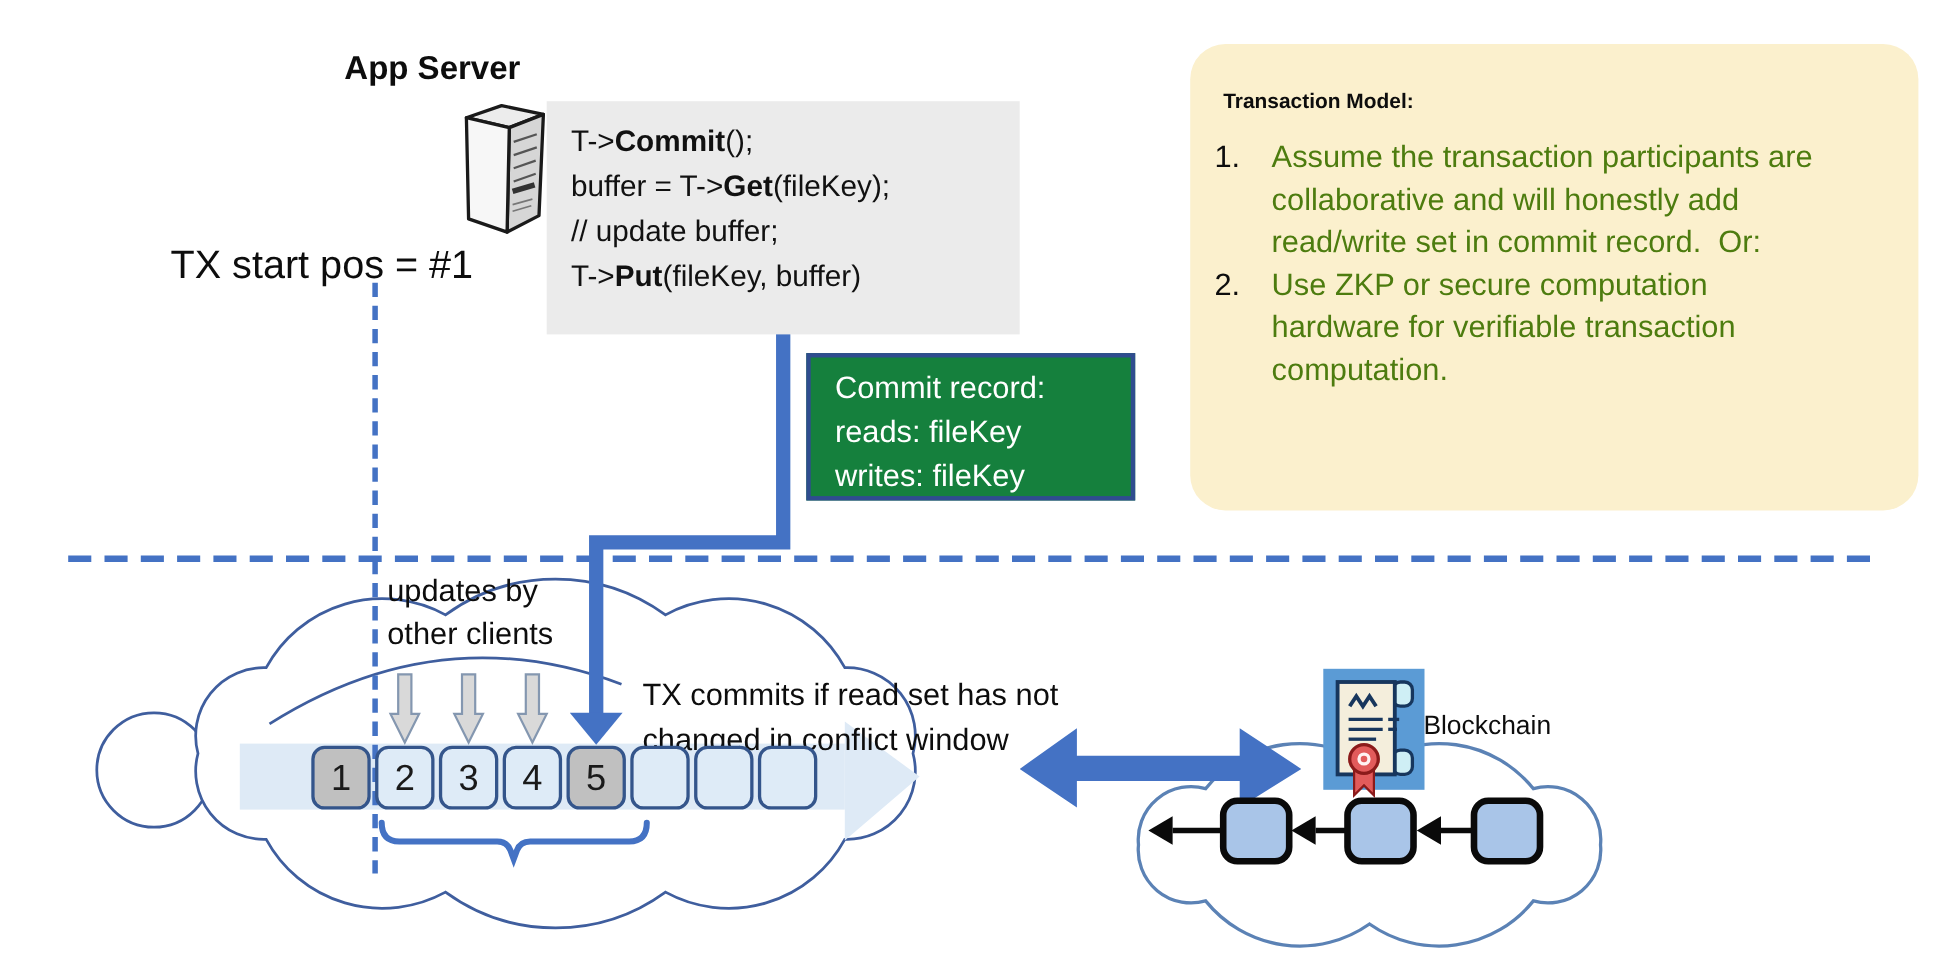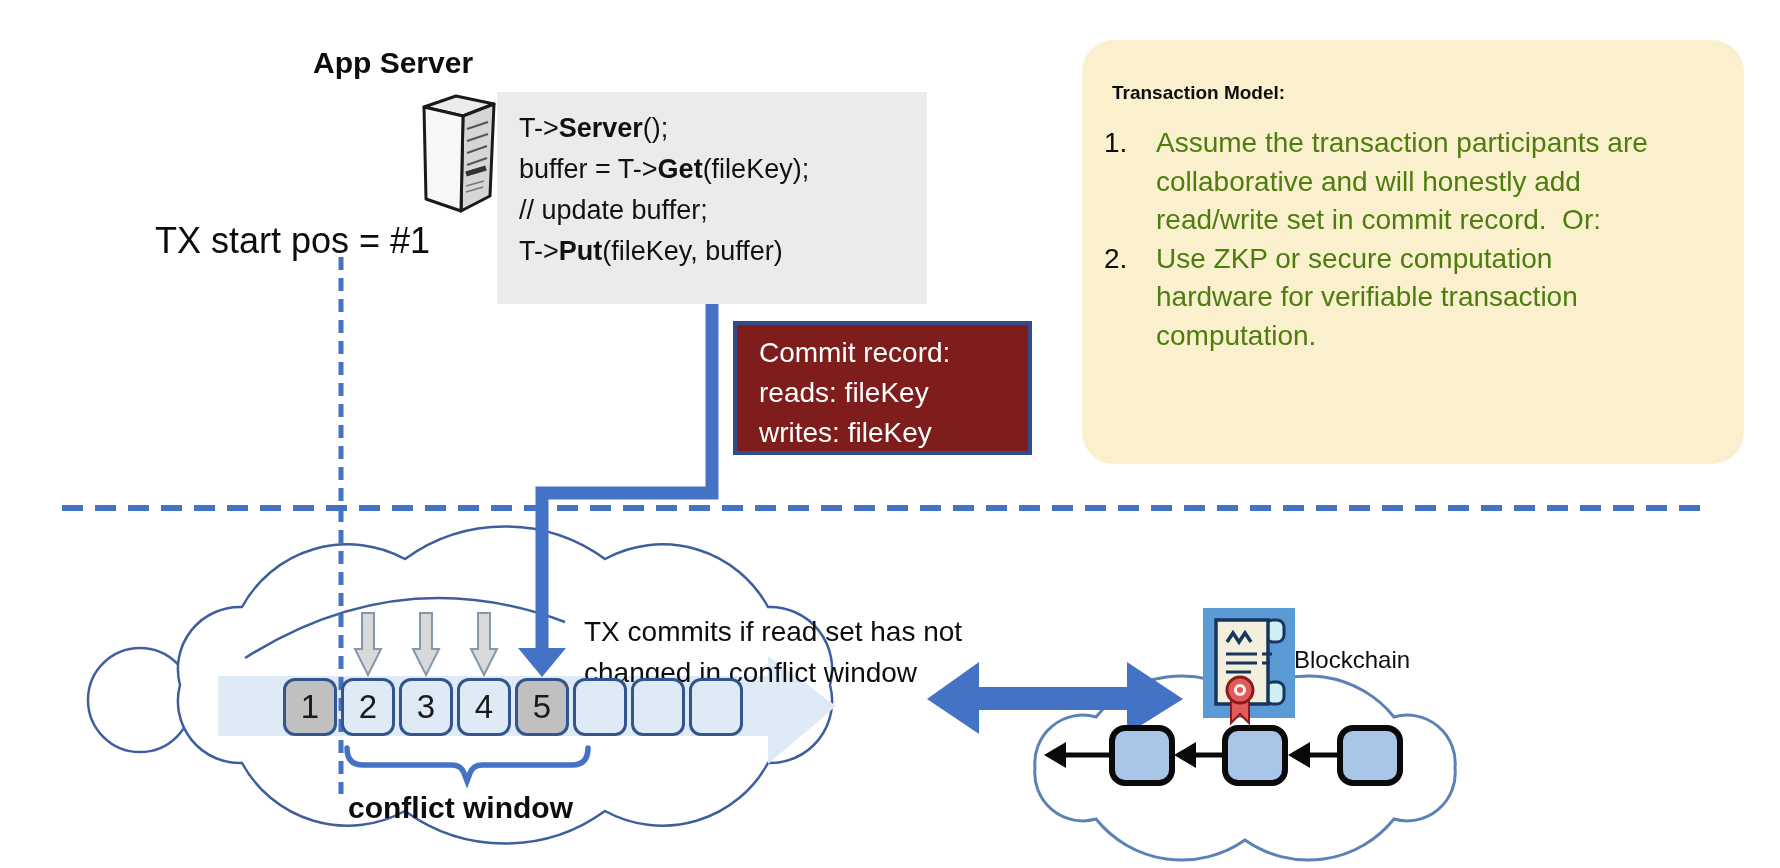--- a/index.html
+++ b/index.html
@@ -9,21 +9,21 @@
   .abs{position:absolute;}
 
   .app-server-label{left:313px;top:46px;font-size:30px;font-weight:bold;color:#0d0d0d;}
   .tx-start-label{left:155px;top:220px;font-size:36px;color:#0d0d0d;}
 
   .code-box{left:497px;top:92px;width:430px;height:212px;background:#EBEBEB;
             padding:16px 0 0 22px;box-sizing:border-box;}
   .code-line{font-size:27px;line-height:41px;color:#111;white-space:pre;}
   .code-line b{font-weight:bold;}
 
-  .commit-box{left:733px;top:321px;width:299px;height:134px;background:#7f1d1d;
+  .commit-box{left:733px;top:321px;width:299px;height:134px;background:#15803d;
               border:4px solid #2F4C8F;box-sizing:border-box;padding:8px 0 0 22px;}
   .commit-line{font-size:28px;line-height:40px;color:#fff;}
 
   .note-box{left:1082px;top:40px;width:662px;height:424px;background:#FBF0CD;border-radius:32px;}
   .note-title{left:1112px;top:82px;font-size:19px;font-weight:bold;color:#0d0d0d;}
   .note-list{left:1104px;top:124px;width:600px;}
   .note-item{display:flex;margin:0;}
   .note-num{width:52px;font-size:28px;line-height:38.5px;color:#0d0d0d;flex:none;}
   .note-text{width:500px;font-size:28px;line-height:38.5px;color:#4d7c0f;white-space:pre-wrap;}
 
@@ -121,21 +121,21 @@
       <circle cx="1240" cy="690" r="6" fill="#FFF3F3"></circle>
       <circle cx="1240" cy="690" r="3" fill="#E25B5B"></circle>
     </g>
   </svg>
 
   <div class="abs app-server-label">App Server</div>
 
   <div class="abs tx-start-label">TX start pos = #1</div>
 
   <div class="abs code-box">
-    <div class="code-line"><span>T-&gt;</span><b>Server</b><span>();</span></div>
+    <div class="code-line"><span>T-&gt;</span><b>Commit</b><span>();</span></div>
     <div class="code-line"><span>buffer = T-&gt;</span><b>Get</b><span>(fileKey);</span></div>
     <div class="code-line"><span>// update buffer;</span><b></b><span></span></div>
     <div class="code-line"><span>T-&gt;</span><b>Put</b><span>(fileKey, buffer)</span></div>
   </div>
 
   <div class="abs commit-box">
     <div class="commit-line">Commit record:</div>
     <div class="commit-line">reads: fileKey</div>
     <div class="commit-line">writes: fileKey</div>
   </div>
@@ -146,25 +146,26 @@
     <div class="note-item">
       <div class="note-num">1.</div>
       <div class="note-text">Assume the transaction participants are collaborative and will honestly add read/write set in commit record.  Or:</div>
     </div>
     <div class="note-item">
       <div class="note-num">2.</div>
       <div class="note-text">Use ZKP or secure computation hardware for verifiable transaction computation.</div>
     </div>
   </div>
 
+  <div class="abs updates-label">updates by
+other clients</div>
 
   <div class="abs tx-commits-label">TX commits if read set has not
 changed in conflict window</div>
 
-  <div class="abs conflict-window-label">conflict window</div>
 
   <div class="abs blockchain-label">Blockchain</div>
 
   <div class="tbox gray" style="left:283px">1</div>
   <div class="tbox" style="left:341px">2</div>
   <div class="tbox" style="left:399px">3</div>
   <div class="tbox" style="left:457px">4</div>
   <div class="tbox gray" style="left:515px">5</div>
   <div class="tbox" style="left:573px"></div>
   <div class="tbox" style="left:631px"></div>

